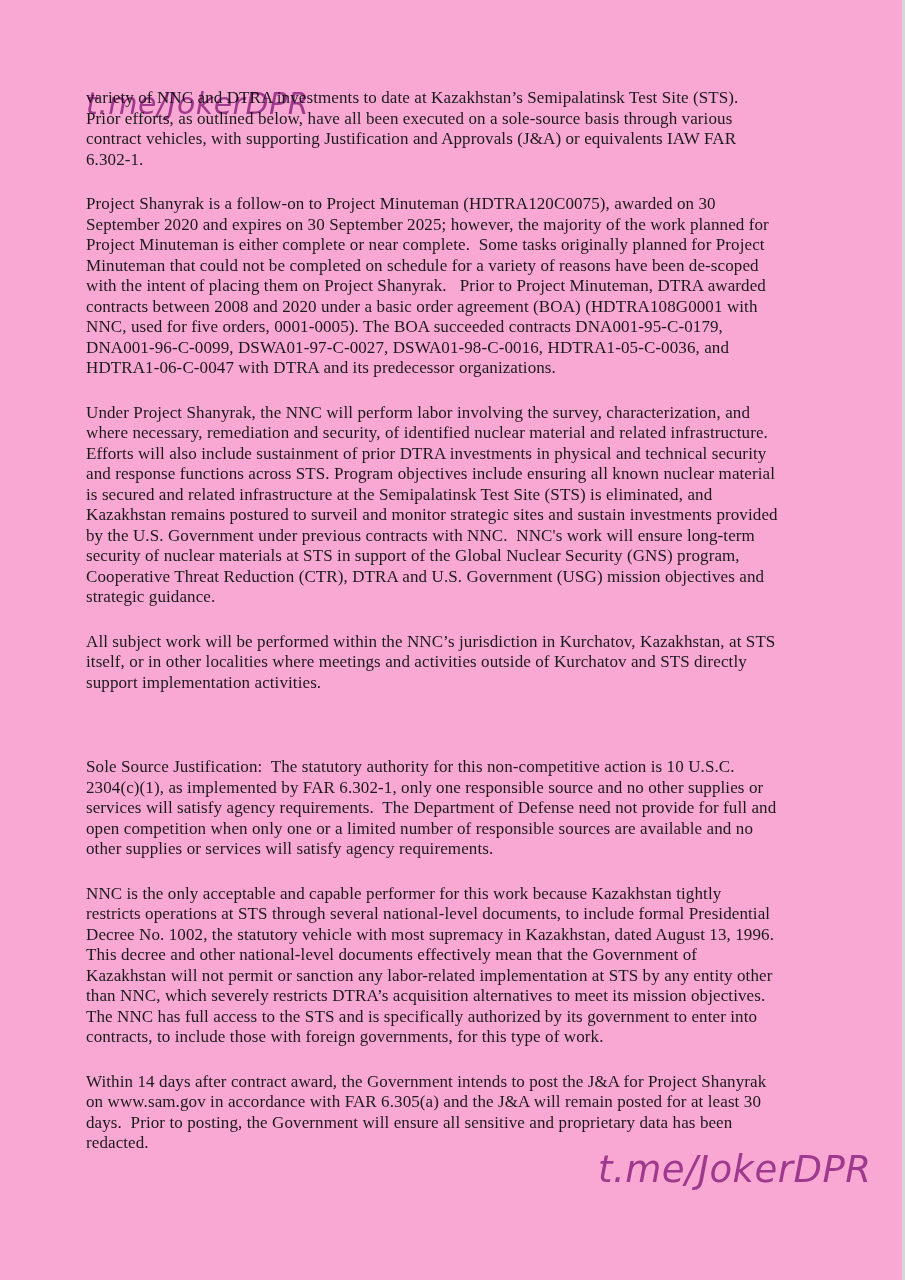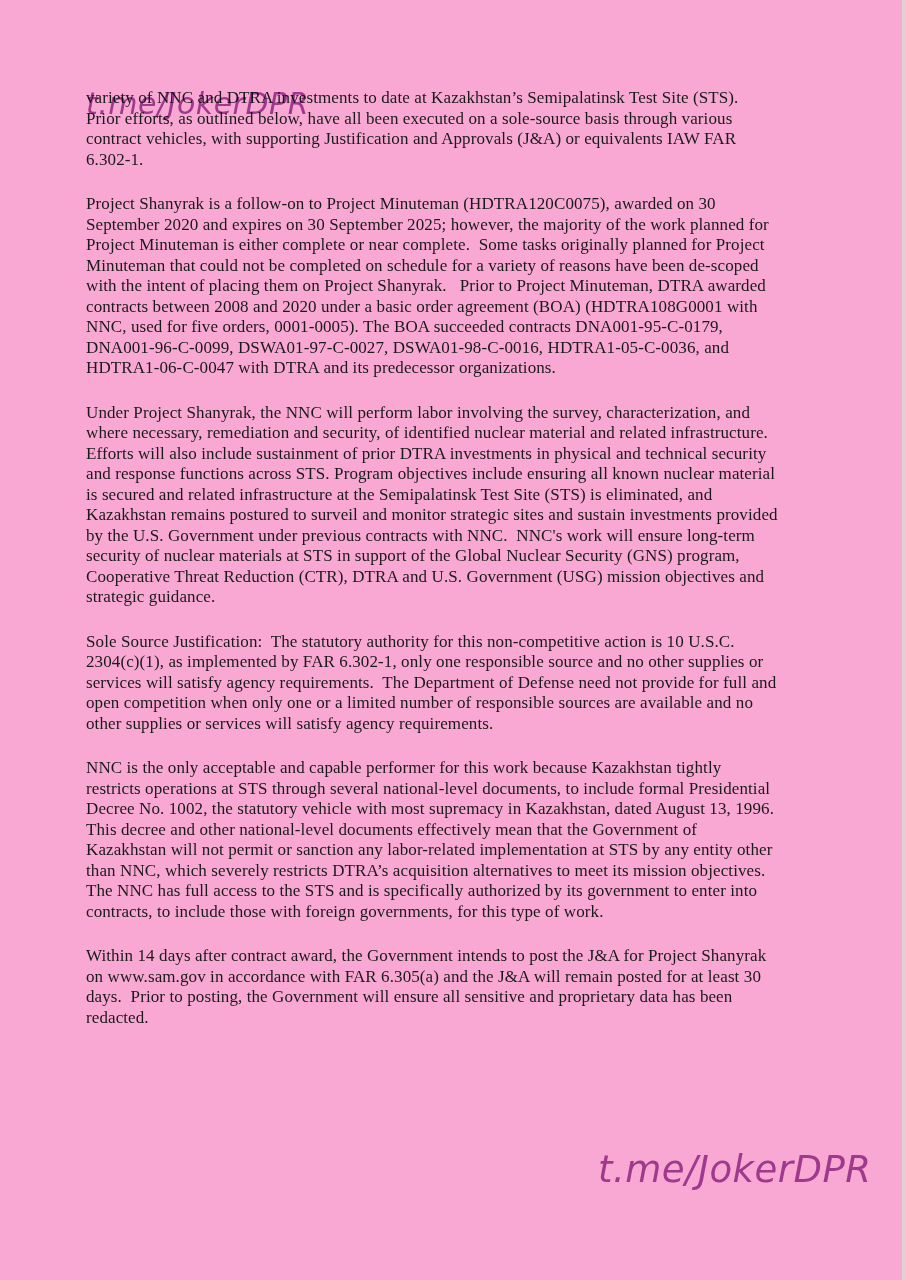--- a/index.html
+++ b/index.html
@@ -86,20 +86,23 @@
     <p>Under Project Shanyrak, the NNC will perform labor involving the survey, characterization, and
 where necessary, remediation and security, of identified nuclear material and related infrastructure.
 Efforts will also include sustainment of prior DTRA investments in physical and technical security
 and response functions across STS. Program objectives include ensuring all known nuclear material
 is secured and related infrastructure at the Semipalatinsk Test Site (STS) is eliminated, and
 Kazakhstan remains postured to surveil and monitor strategic sites and sustain investments provided
 by the U.S. Government under previous contracts with NNC.  NNC's work will ensure long-term
 security of nuclear materials at STS in support of the Global Nuclear Security (GNS) program,
 Cooperative Threat Reduction (CTR), DTRA and U.S. Government (USG) mission objectives and
 strategic guidance.</p>
+    <p class="gap-large">All subject work will be performed within the NNC’s jurisdiction in Kurchatov, Kazakhstan, at STS
+itself, or in other localities where meetings and activities outside of Kurchatov and STS directly
+support implementation activities.</p>
     <p>Sole Source Justification:  The statutory authority for this non-competitive action is 10 U.S.C.
 2304(c)(1), as implemented by FAR 6.302-1, only one responsible source and no other supplies or
 services will satisfy agency requirements.  The Department of Defense need not provide for full and
 open competition when only one or a limited number of responsible sources are available and no
 other supplies or services will satisfy agency requirements.</p>
     <p>NNC is the only acceptable and capable performer for this work because Kazakhstan tightly
 restricts operations at STS through several national-level documents, to include formal Presidential
 Decree No. 1002, the statutory vehicle with most supremacy in Kazakhstan, dated August 13, 1996.
 This decree and other national-level documents effectively mean that the Government of
 Kazakhstan will not permit or sanction any labor-related implementation at STS by any entity other

